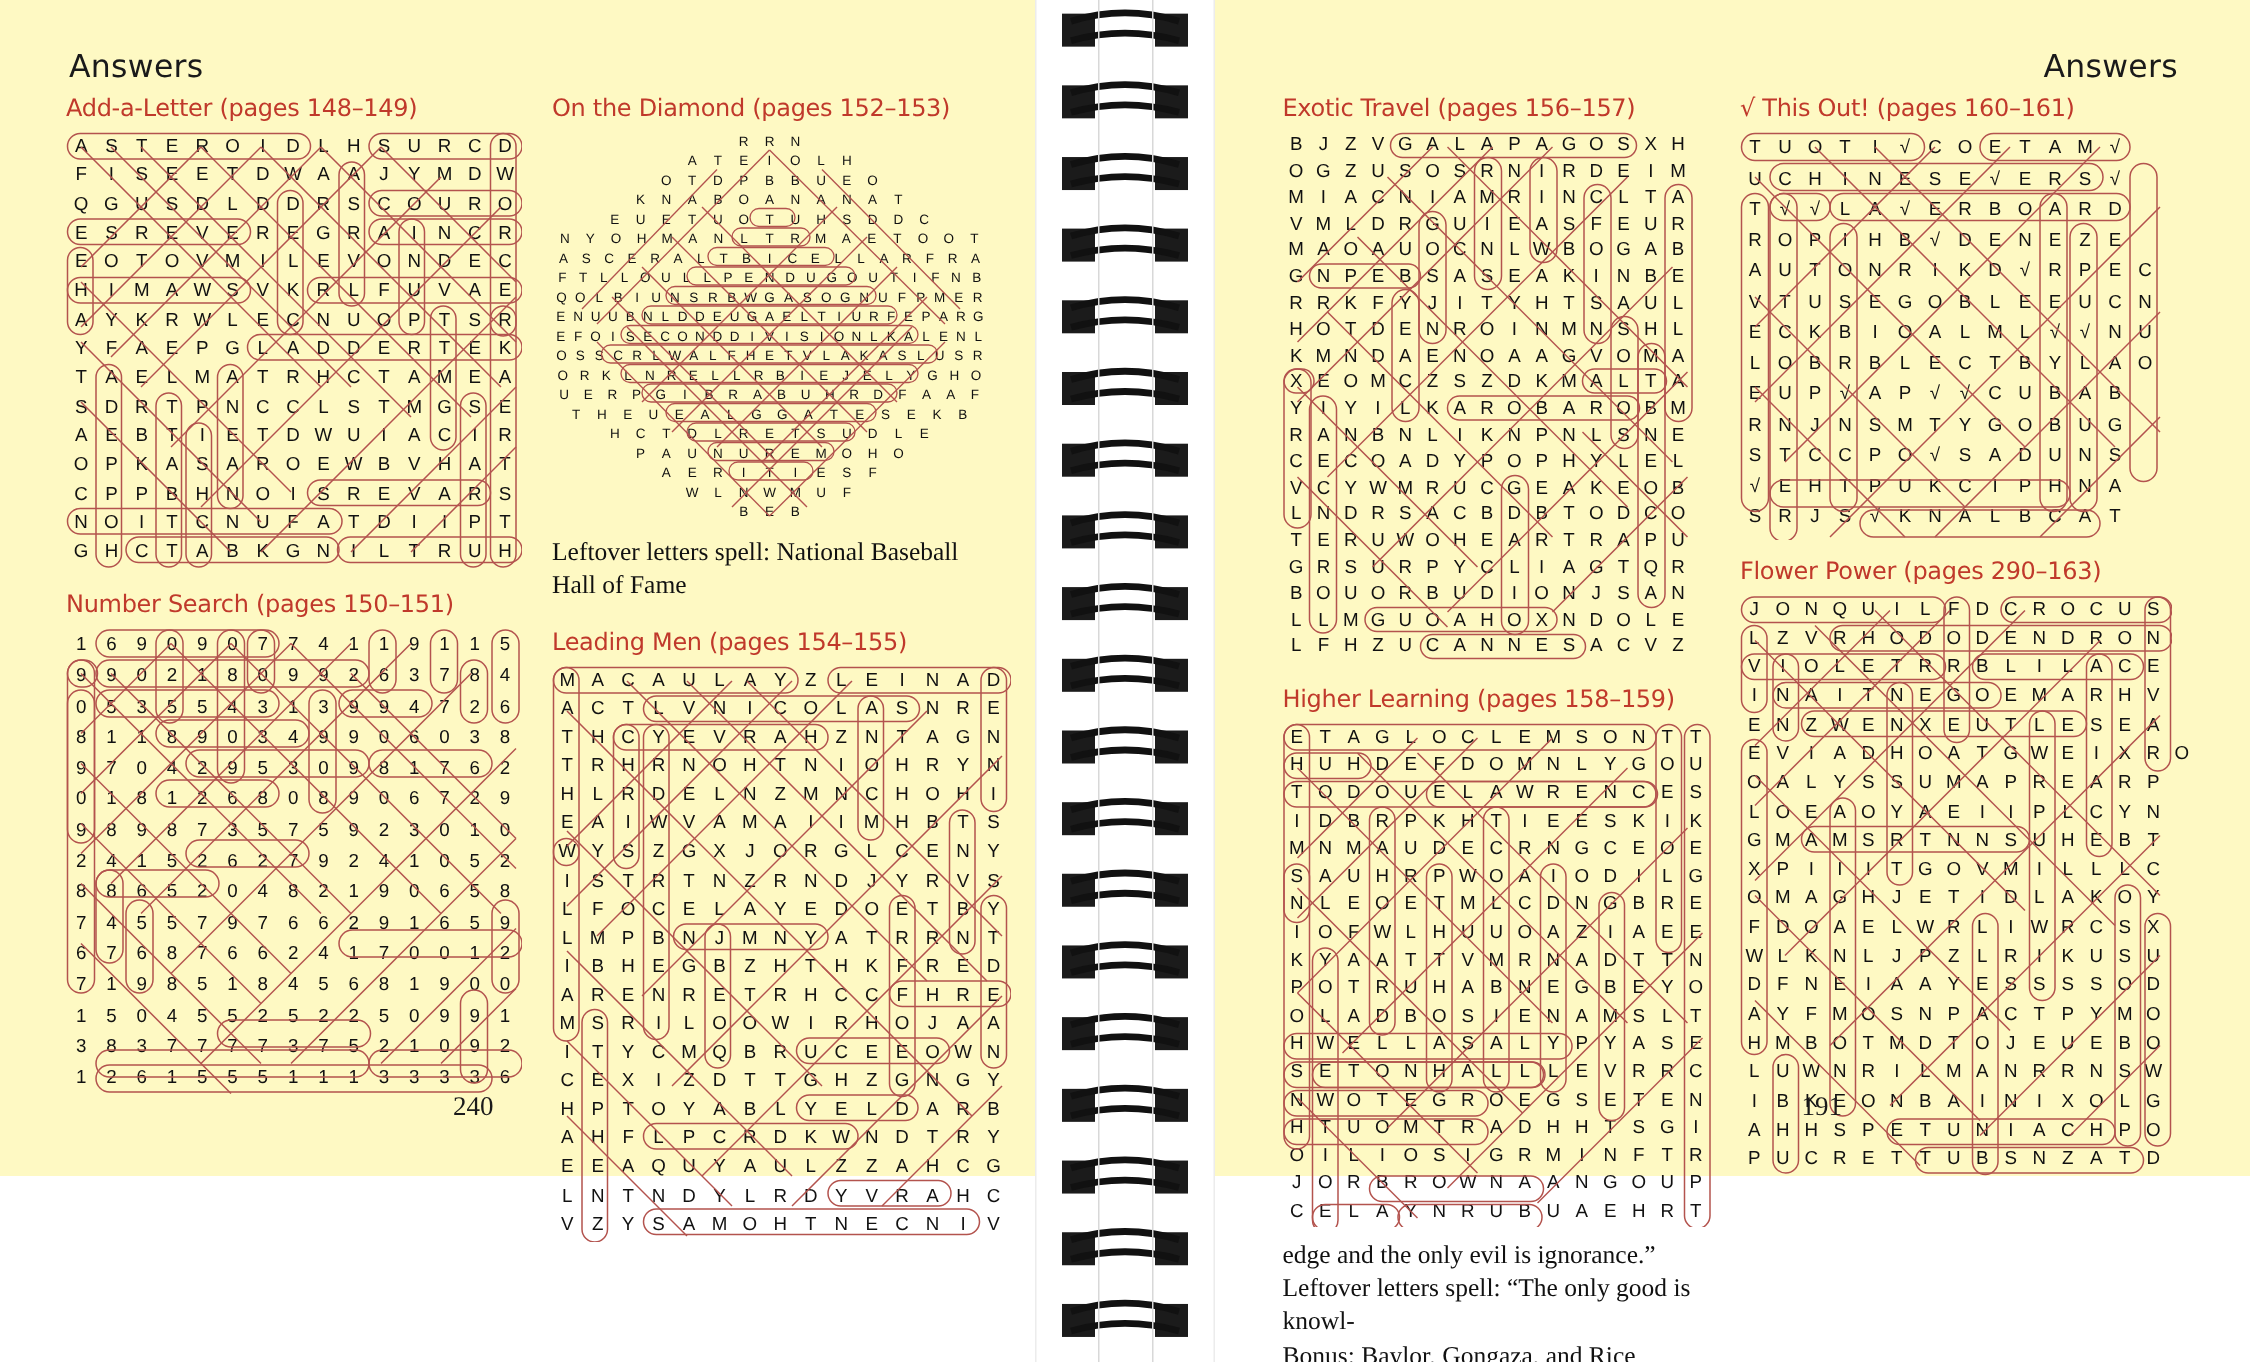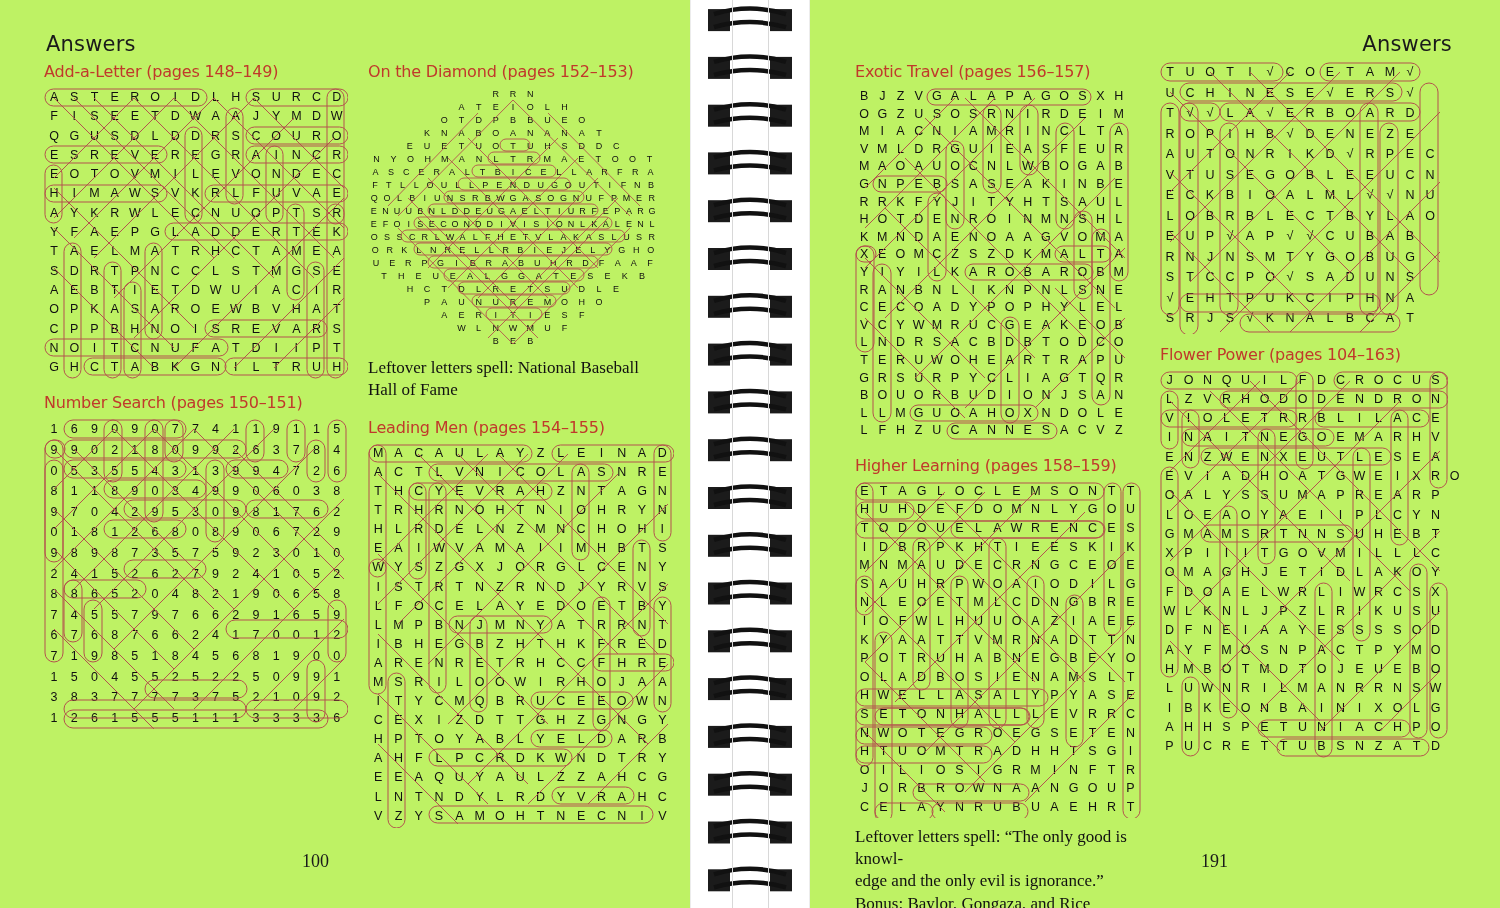--- a/index.html
+++ b/index.html
@@ -5,21 +5,21 @@
 <style>
   html,body{margin:0;padding:0;}
   body{
     width:1500px;height:908px;
     background:#ffffff;
     font-family:"Liberation Sans", sans-serif;
     overflow:hidden;
     position:relative;
   }
   .spread{position:absolute;inset:0;display:flex;}
-  .page{position:relative;height:908px;background:#bef264;}
+  .page{position:relative;height:784px;background:#fef9c3;}
   .page-left{width:690px;}
   .gutter{width:120px;position:relative;background:#ffffff;}
   .page-right{width:690px;}
 
   
   .running-head{
     position:absolute;top:32px;
     font-family:"DejaVu Sans", sans-serif;
     font-size:21px;color:#1a1a1a;letter-spacing:.2px;font-weight:400;
   }
@@ -1482,21 +1482,21 @@
               <line x1="300" y1="280" x2="220" y2="360"></line>
               <line x1="120" y1="10" x2="10" y2="120"></line>
               <line x1="10" y1="300" x2="90" y2="380"></line>
               <line x1="180" y1="200" x2="280" y2="300"></line>
             </g>
           </svg>
         </div>
       </div>
     </div>
 
-    <div class="folio folio-left">100</div>
+    <div class="folio folio-left">240</div>
   </div>
 
   <div class="gutter">
     <div class="page-edge" style="left:0;"></div>
     <div class="page-edge" style="right:0;"></div>
     <div class="spiral">
       <div class="coil-line" style="left:42px;"></div>
       <div class="coil-line" style="left:78px;"></div>
       <svg width="120" height="908" viewBox="0 0 120 908">
         <g id="rings-group">
@@ -2315,30 +2315,31 @@
               <line x1="230" y1="30" x2="40" y2="220"></line>
               <line x1="270" y1="70" x2="70" y2="270"></line>
               <line x1="280" y1="140" x2="110" y2="310"></line>
               <line x1="280" y1="210" x2="170" y2="320"></line>
               <line x1="90" y1="10" x2="10" y2="90"></line>
               <line x1="10" y1="250" x2="90" y2="330"></line>
             </g>
           </svg>
         </div>
         <div class="note">
+          <div>edge and the only evil is ignorance.”</div>
           <div>Leftover letters spell: “The only good is knowl-</div>
-          <div>edge and the only evil is ignorance.”</div>
           <div>Bonus: Baylor, Gongaza, and Rice</div>
         </div>
       </div>
     </div>
 
     <div class="col" style="left:350px;">
 
       <div class="puzzle">
+        <div class="puz-title">√ This Out! (pages 160–161)</div>
         <div style="position:relative;">
           <div class="grid g-check" id="grid-check-this-out">
               <div class="grid-row">
                 <span class="cell">T</span>
                 <span class="cell">U</span>
                 <span class="cell">O</span>
                 <span class="cell">T</span>
                 <span class="cell">I</span>
                 <span class="cell">√</span>
                 <span class="cell">C</span>
@@ -2559,21 +2560,21 @@
               <line x1="240" y1="10" x2="30" y2="220"></line>
               <line x1="280" y1="50" x2="60" y2="270"></line>
               <line x1="280" y1="120" x2="130" y2="270"></line>
               <line x1="280" y1="190" x2="200" y2="270"></line>
             </g>
           </svg>
         </div>
       </div>
 
       <div class="puzzle" style="margin-top:14px;">
-        <div class="puz-title">Flower Power (pages 104–163)</div>
+        <div class="puz-title">Flower Power (pages 290–163)</div>
         <div style="position:relative;">
           <div class="grid g-flower" id="grid-flower-power">
               <div class="grid-row">
                 <span class="cell">J</span>
                 <span class="cell">O</span>
                 <span class="cell">N</span>
                 <span class="cell">Q</span>
                 <span class="cell">U</span>
                 <span class="cell">I</span>
                 <span class="cell">L</span>

